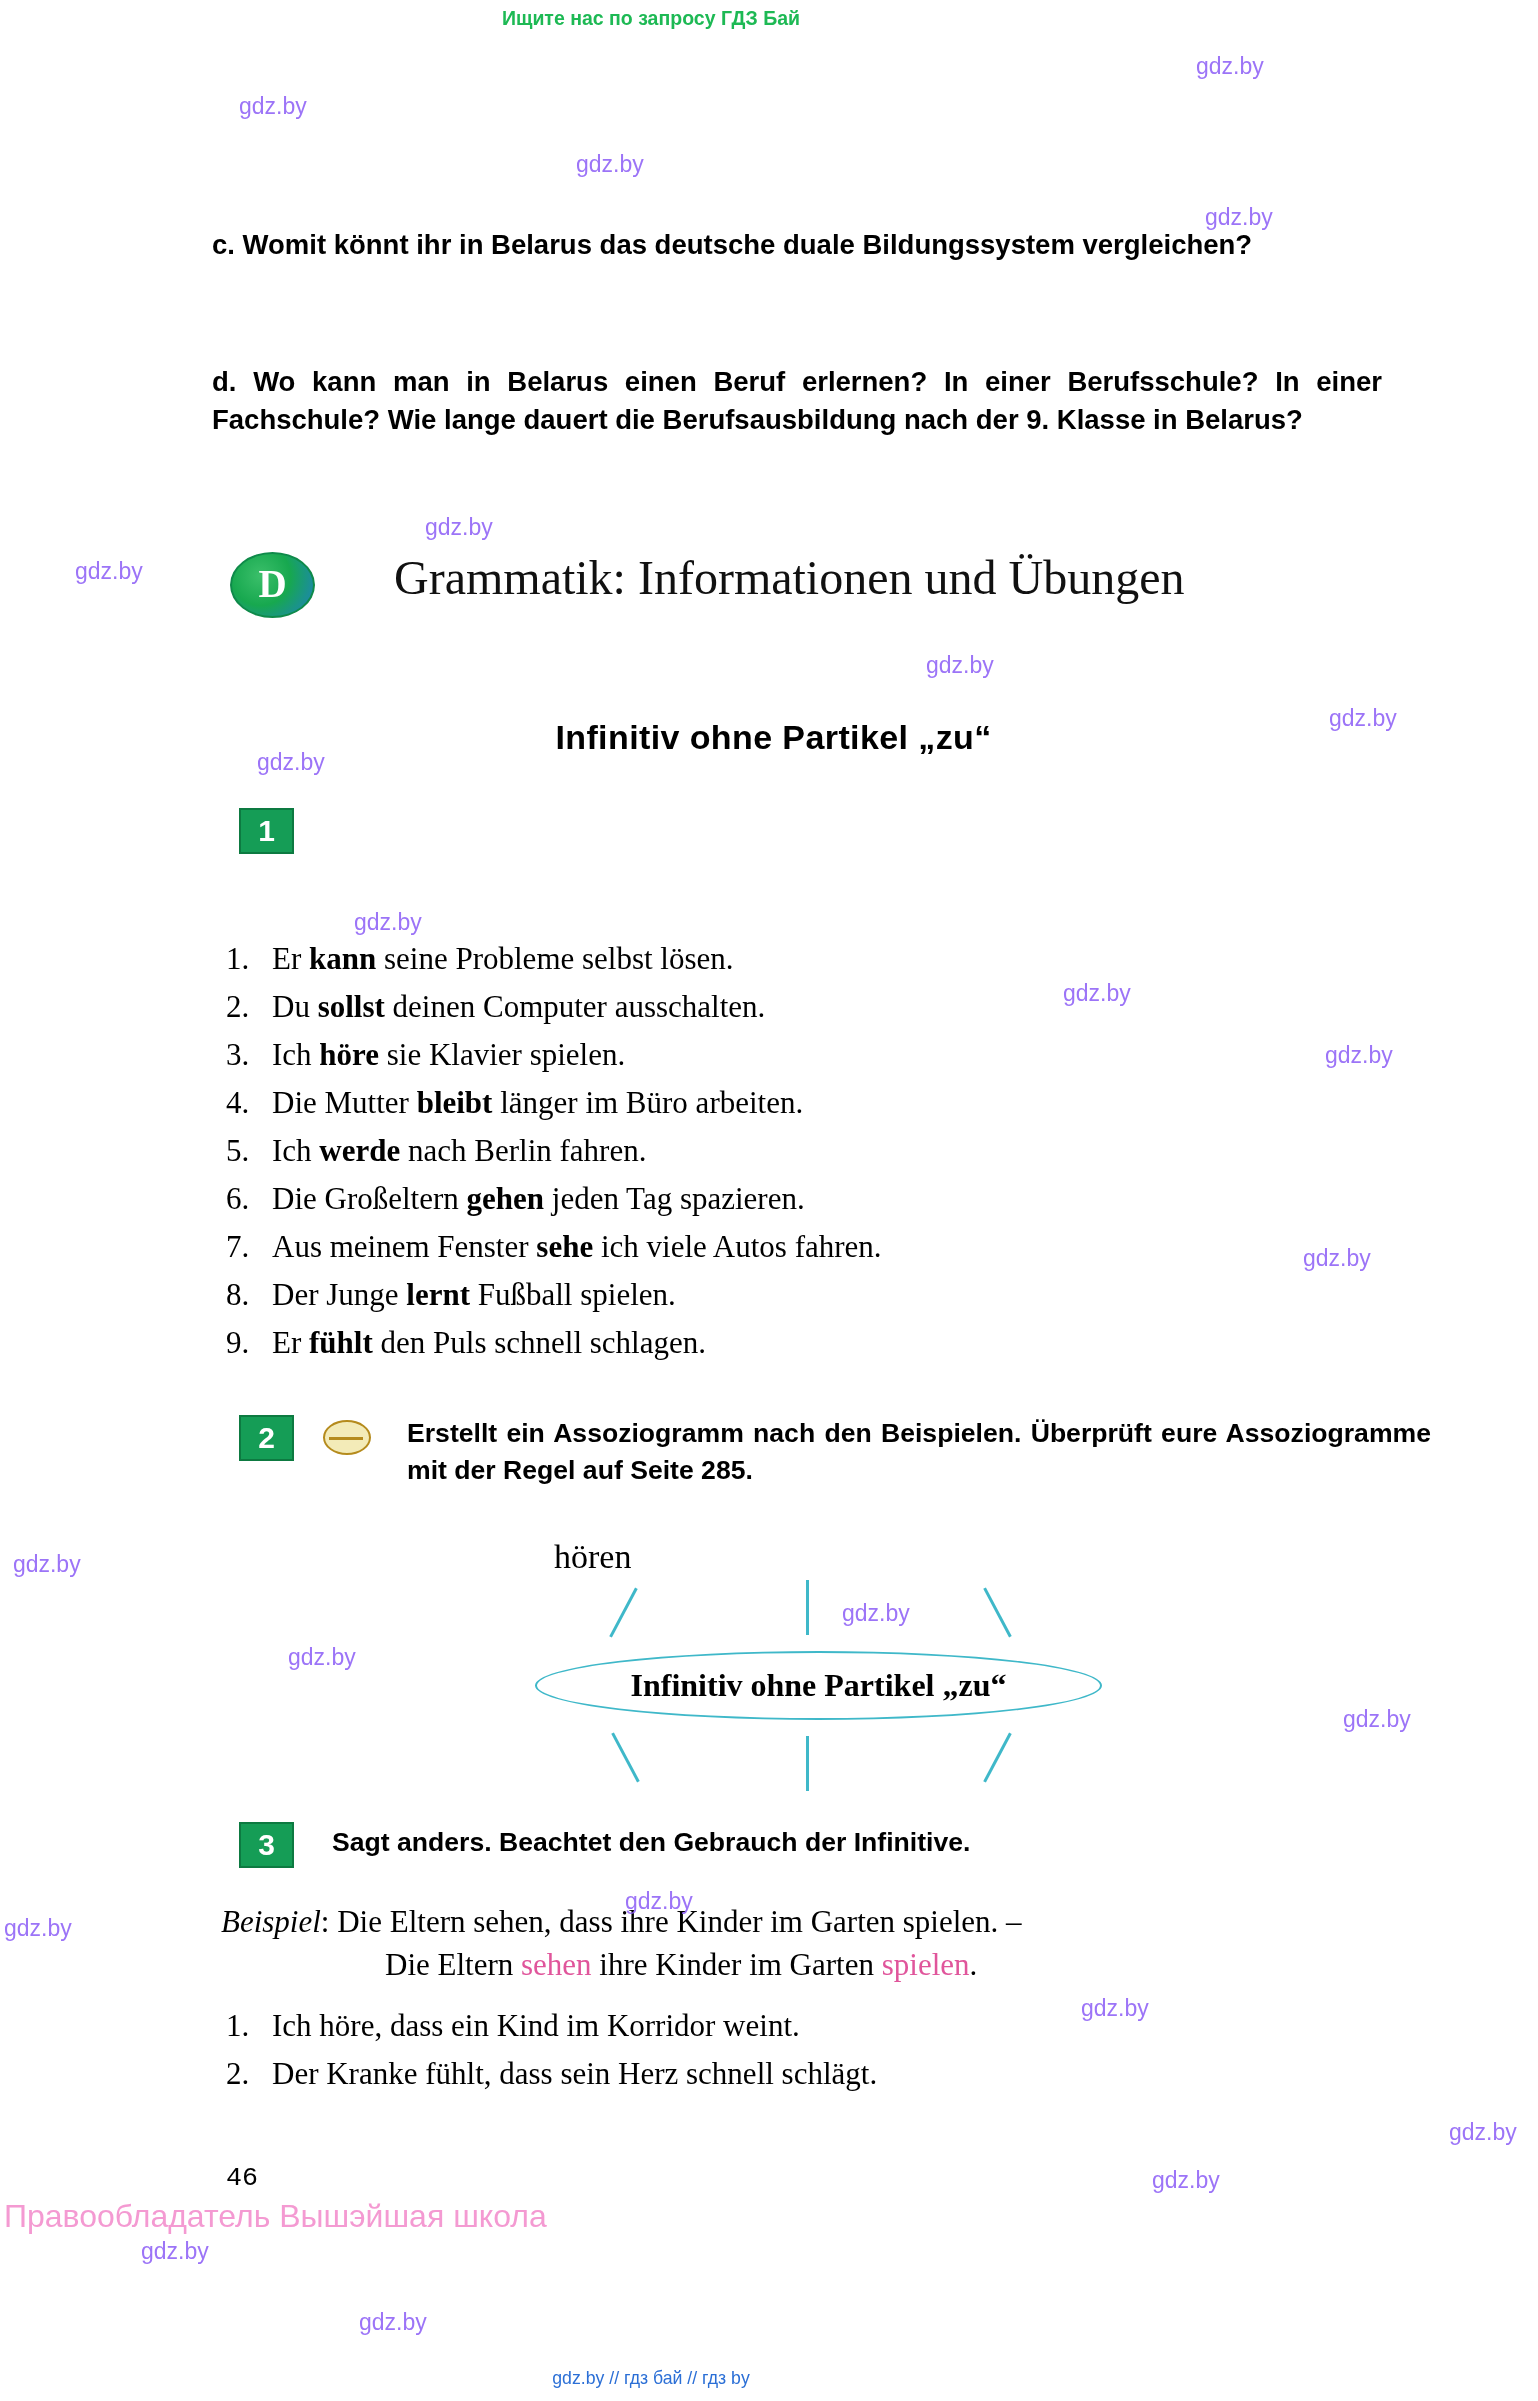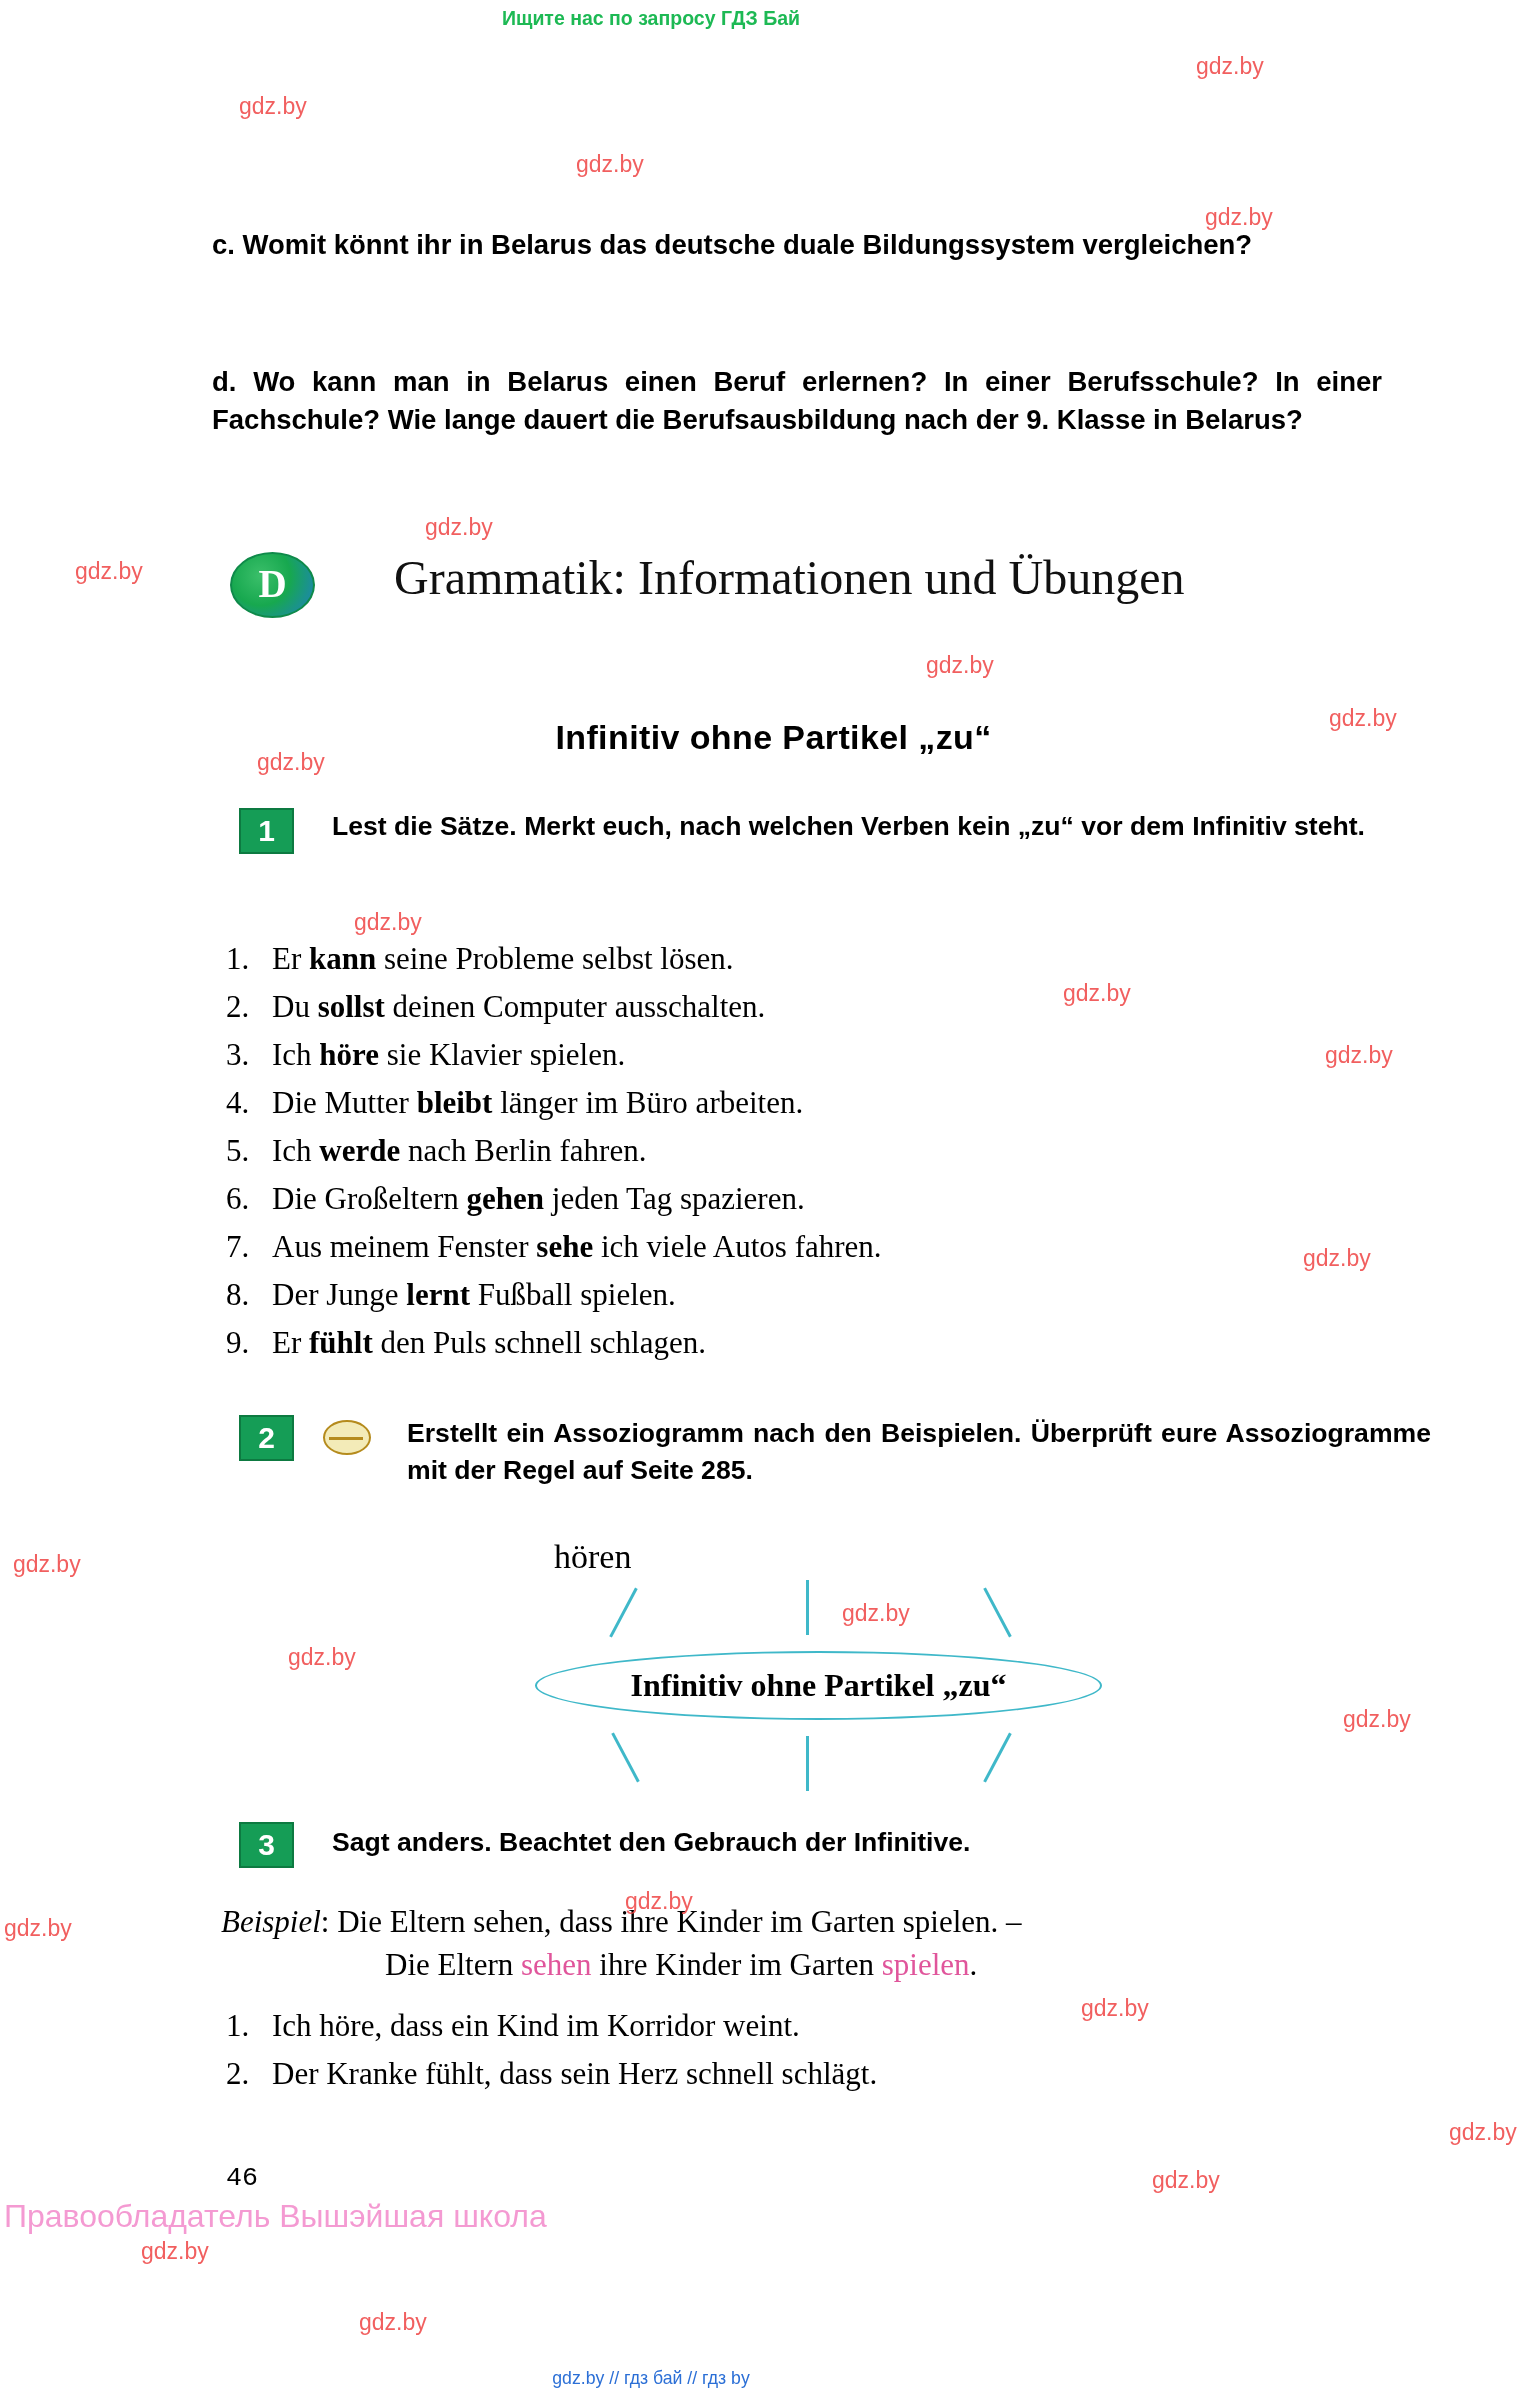--- a/index.html
+++ b/index.html
@@ -12,21 +12,21 @@
     height: 2401px;
     position: relative;
     font-family: "Liberation Serif", serif;
     color: #000000;
     overflow: hidden;
   }
 
   
   .wm {
     position: absolute;
-    color: #ef4444;
+    color: #8b5cf6;
     font-family: "Liberation Sans", sans-serif;
     font-size: 23px;
     opacity: 0.85;
     white-space: nowrap;
     pointer-events: none;
   }
   .wm-top {
     position: absolute;
     top: 7px;
     left: 0;
@@ -281,21 +281,20 @@
   <div class="section-head">
     <div class="badge-d">
       <span>D</span>
     </div>
     <div class="section-title">Grammatik: Informationen und Übungen</div>
   </div>
 
   <div class="sub-title">Infinitiv ohne Partikel „zu“</div>
 
   <div class="ex-num" style="left:235px; top:808px;">1</div>
-  <div class="ex-instr" style="left:328px; top:808px; width:1099px;">Lest die Sätze. Merkt euch, nach welchen Verben kein „zu“ vor dem Infinitiv steht.</div>
 
   <div class="sent-list" id="sent-list">
       <div class="row"><span class="n">1.</span>Er <b>kann</b> seine Probleme selbst lösen.</div>
       <div class="row"><span class="n">2.</span>Du <b>sollst</b> deinen Computer ausschalten.</div>
       <div class="row"><span class="n">3.</span>Ich <b>höre</b> sie Klavier spielen.</div>
       <div class="row"><span class="n">4.</span>Die Mutter <b>bleibt</b> länger im Büro arbeiten.</div>
       <div class="row"><span class="n">5.</span>Ich <b>werde</b> nach Berlin fahren.</div>
       <div class="row"><span class="n">6.</span>Die Großeltern <b>gehen</b> jeden Tag spazieren.</div>
       <div class="row"><span class="n">7.</span>Aus meinem Fenster <b>sehe</b> ich viele Autos fahren.</div>
       <div class="row"><span class="n">8.</span>Der Junge <b>lernt</b> Fußball spielen.</div>

